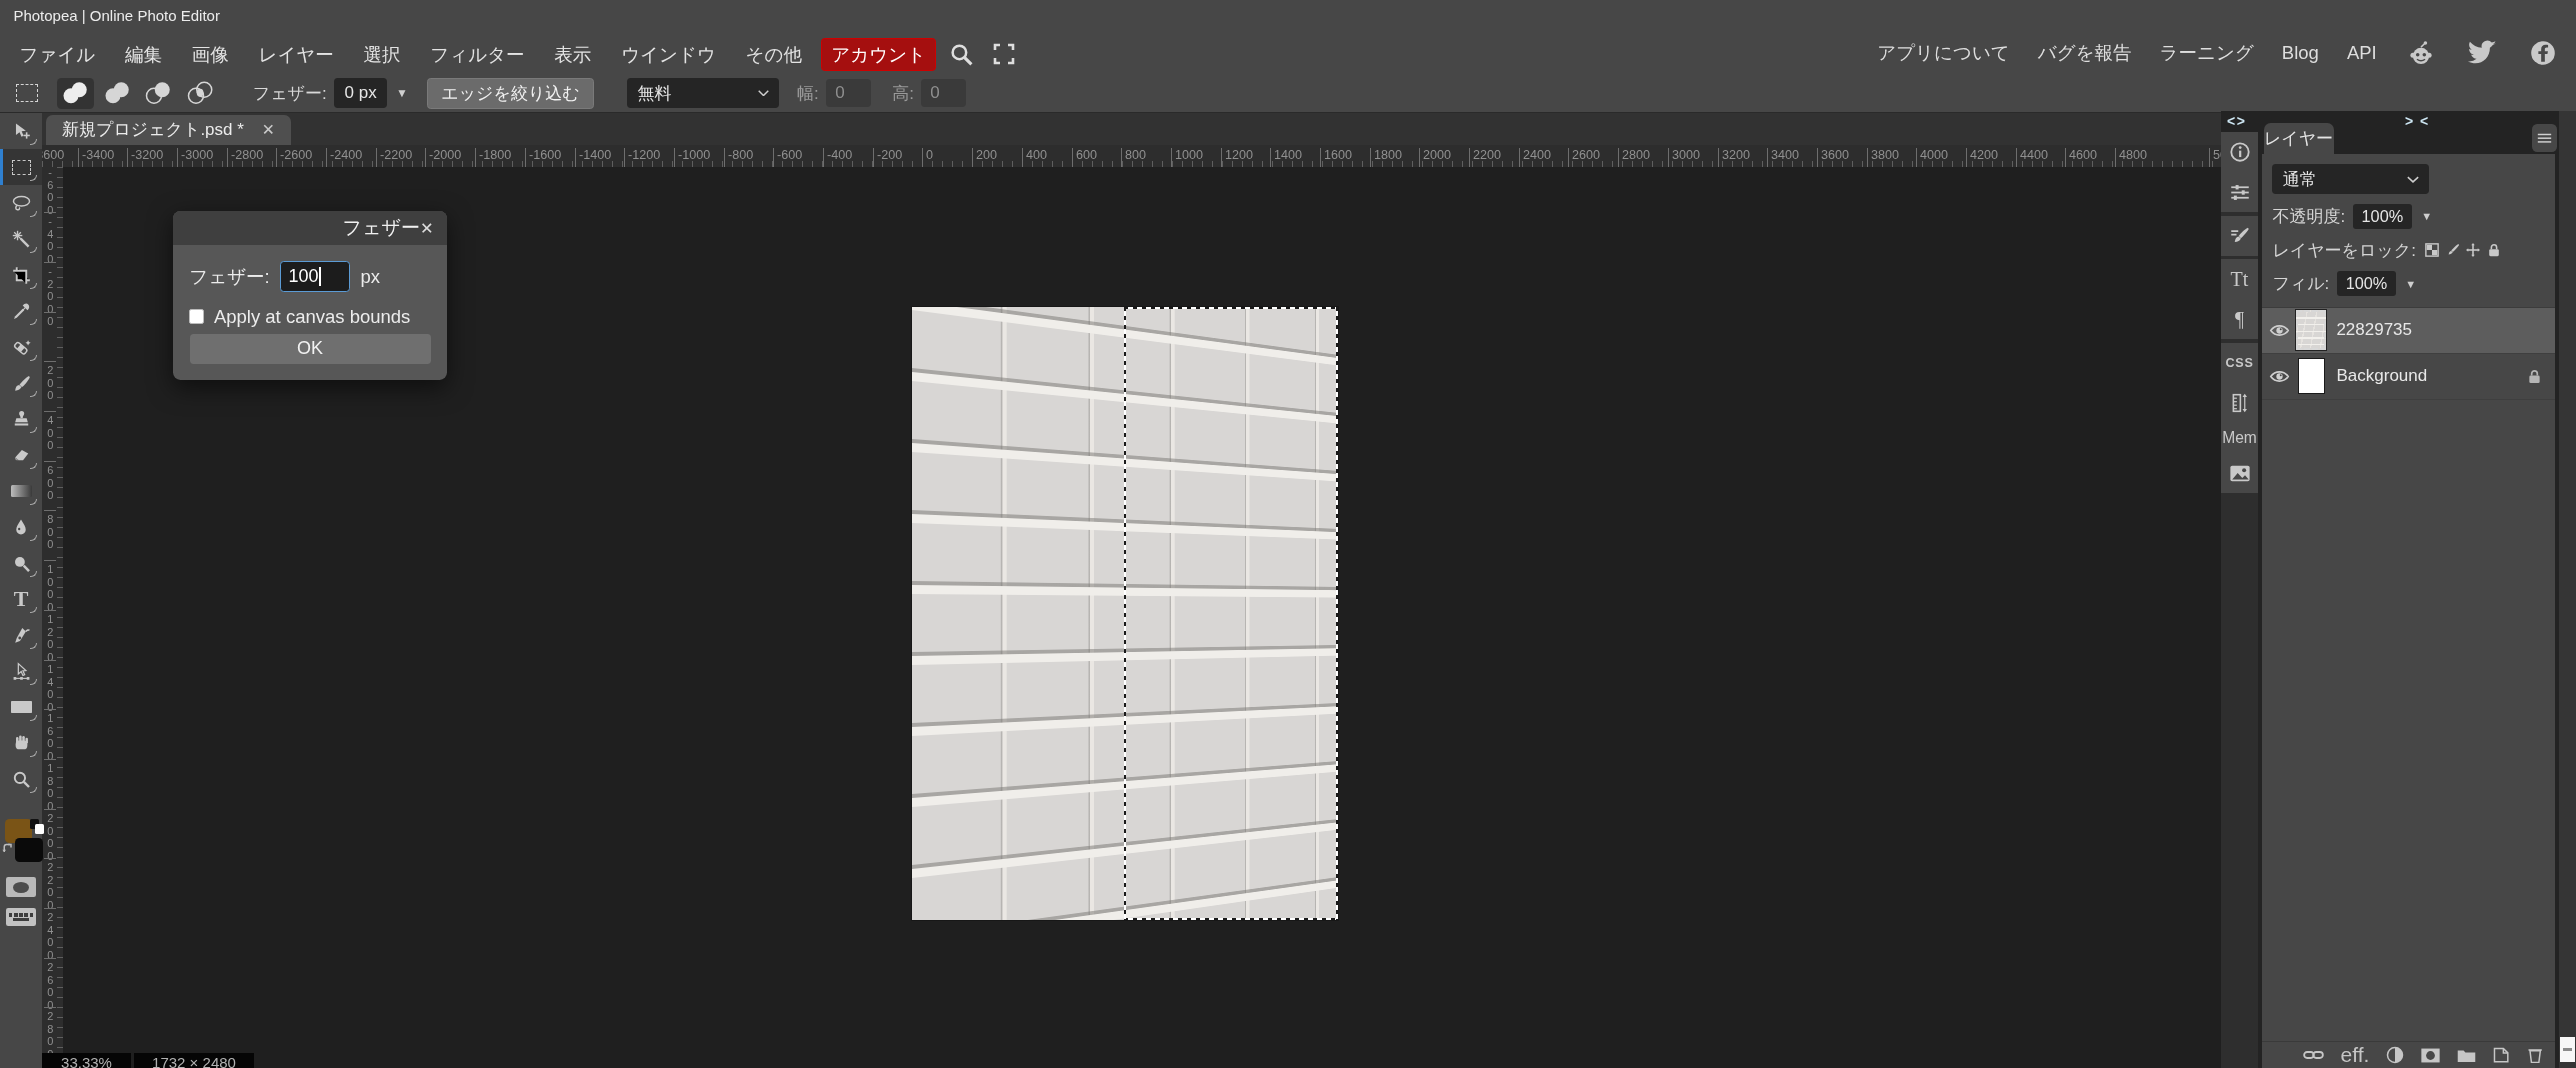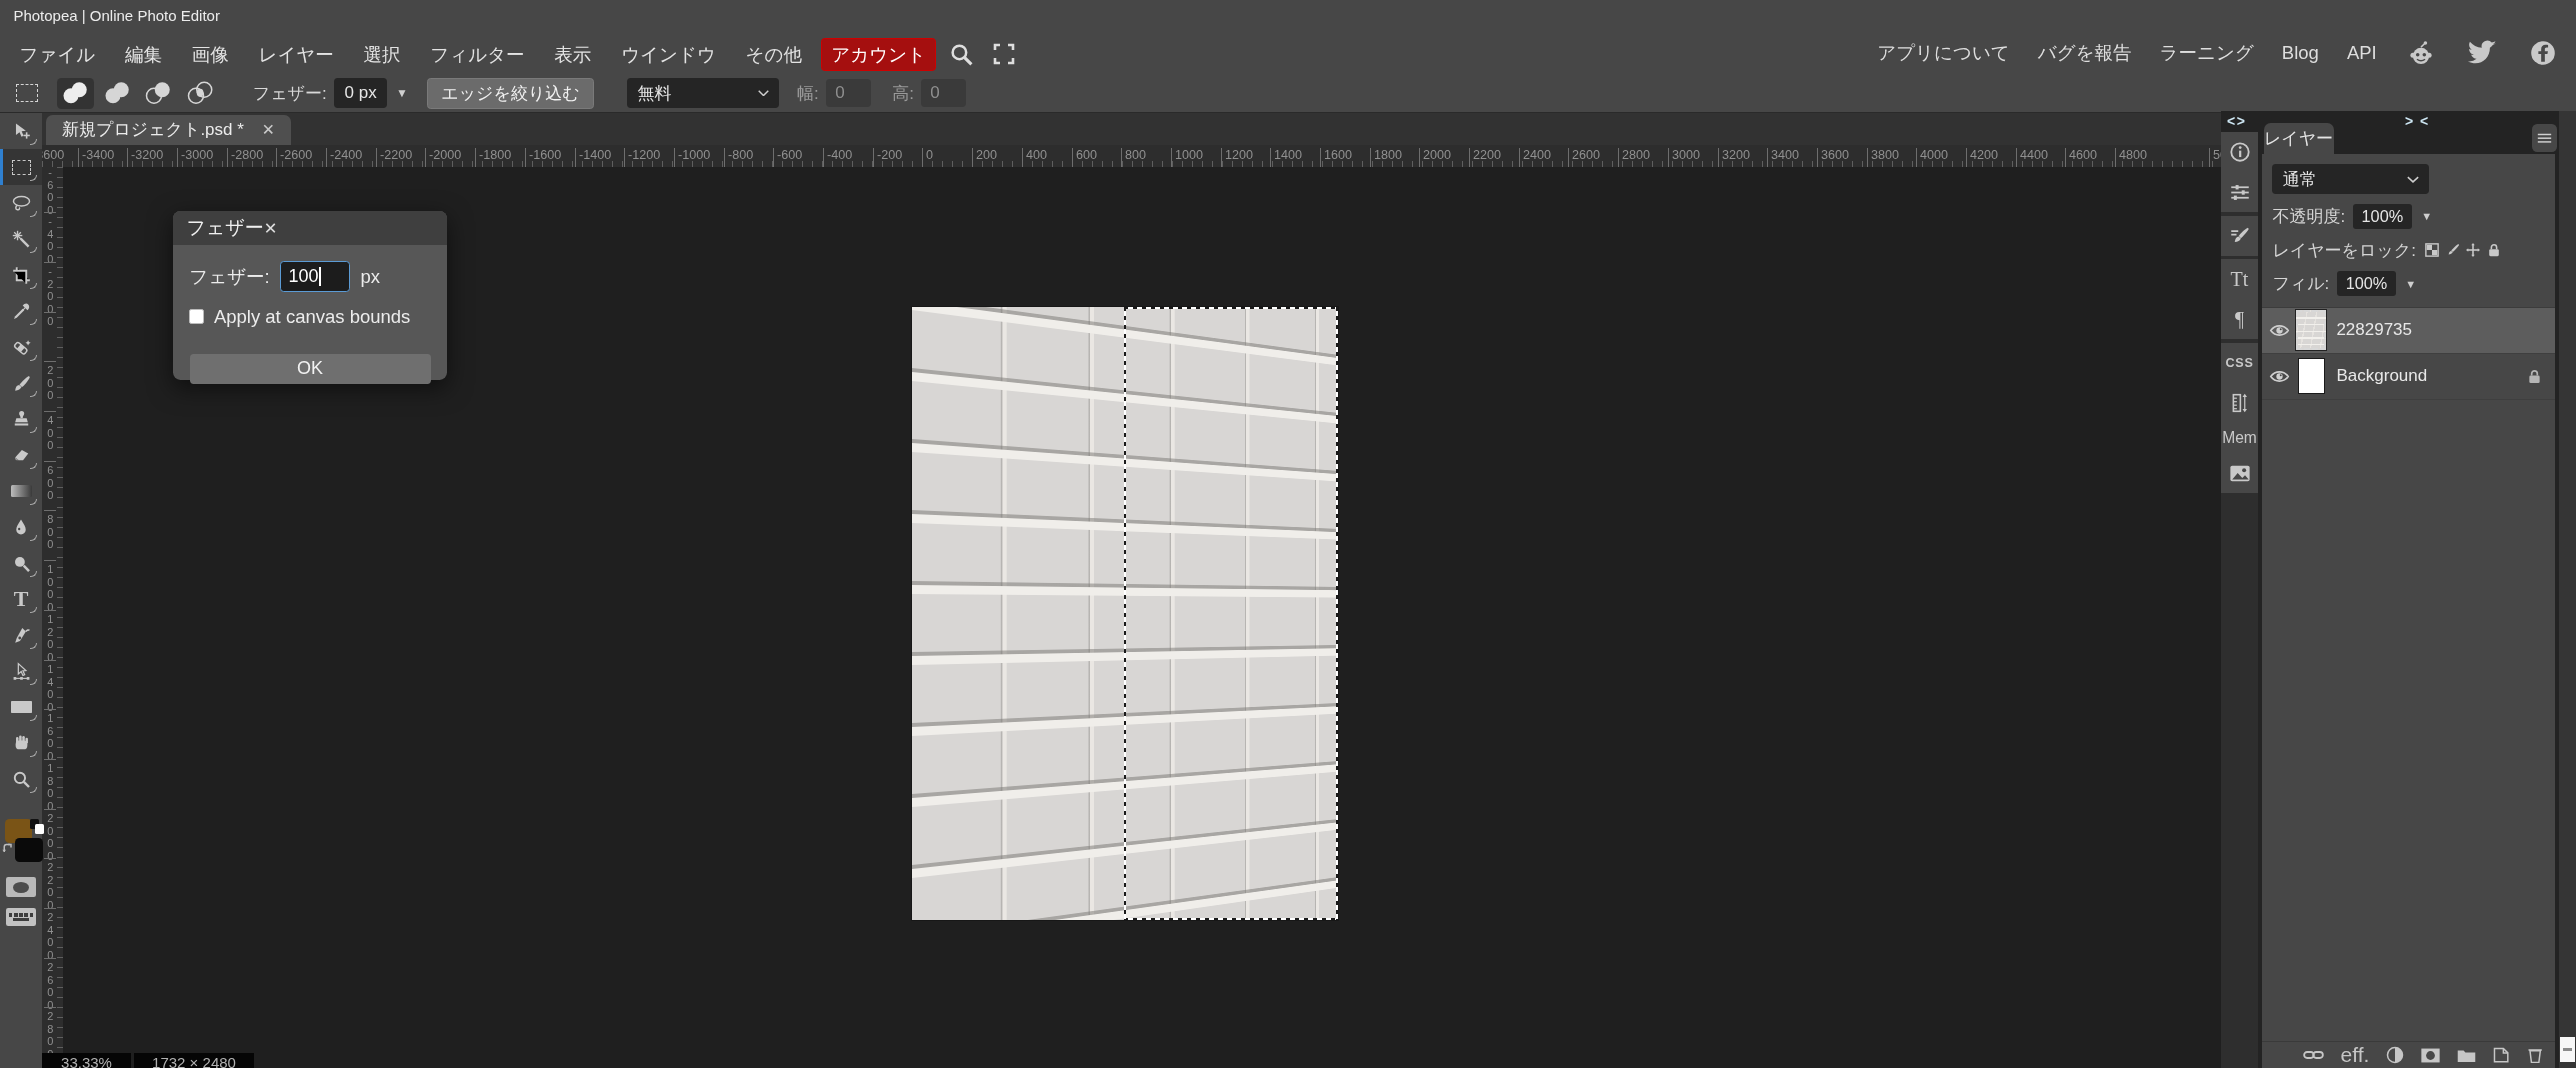--- a/index.html
+++ b/index.html
@@ -96,32 +96,32 @@
   #kbd{position:absolute;left:6px;top:795px;width:30px;height:18px;background:#c2c2c2;border-radius:2.2px;
     display:flex;flex-direction:column;justify-content:center;gap:1.5px;padding:2.2px 2.2px}
   .krow{display:flex;gap:1.5px;justify-content:center}
   .key{width:3.7px;height:3.7px;background:#3d3d3d}
   .key.wide{width:16.3px;height:3px}
 
   
   #dialog{position:absolute;left:173px;top:211px;width:274px;height:169px;background:#575757;border-radius:7.4px;
     box-shadow:0 7.4px 25px rgba(0,0,0,.55);z-index:50}
   #dialog-title{height:34px;background:#3f3f3f;border-radius:7.4px 7.4px 0 0;display:flex;align-items:center;
-    justify-content:flex-start;padding:0 13.4px}
+    justify-content:flex-end;padding:0 13.4px}
   #dialog-title .dtitle{font-size:19px;color:#f0f0f0}
   #dialog-title .dclose{font-size:16.3px;color:#dcdcdc}
   #dialog-body{padding:16.3px 16.3px 0}
   .drow{display:flex;align-items:center}
   #feather-input{width:70px;height:31px;background:#1c1c1c;border:1.5px solid var(--focus);border-radius:3.7px;
     margin:0 10.4px;display:flex;align-items:center;padding-left:7.4px;font-size:18px;color:#fff}
   .caret{display:inline-block;width:1.5px;height:19px;background:#fff;margin-left:0.7px}
   .dlabel{font-size:18.5px;color:#ececec}
   #chk-row{margin-top:13.4px}
   #chk-box{width:15px;height:15px;background:#fff;border:0.7px solid #bbb;border-radius:2.2px;margin-right:9.6px}
-  #ok-btn{margin:26px auto 0;width:241px;height:30px;background:#6f6f6f;border-radius:3.7px;display:flex;
+  #ok-btn{margin:6px auto 0;width:241px;height:30px;background:#6f6f6f;border-radius:3.7px;display:flex;
     align-items:center;justify-content:center;font-size:18px;color:#f2f2f2}
 
   
   #rightpanel{position:absolute;left:2221px;top:111px;width:355px;height:957px;background:var(--band)}
   .collapse{position:absolute;top:1.5px;font-size:14px;font-weight:bold;color:#cfe8f5;letter-spacing:1.5px}
   #collapse-left{left:6px}
   #collapse-mid{left:184px}
   #sidecol{position:absolute;left:0;top:21px;width:37px;height:936px;background:var(--panel-dark)}
   .scgroup{background:var(--panel);margin-bottom:3.7px}
   .sc{width:37px;height:40px;display:flex;align-items:center;justify-content:center;color:var(--icon)}

